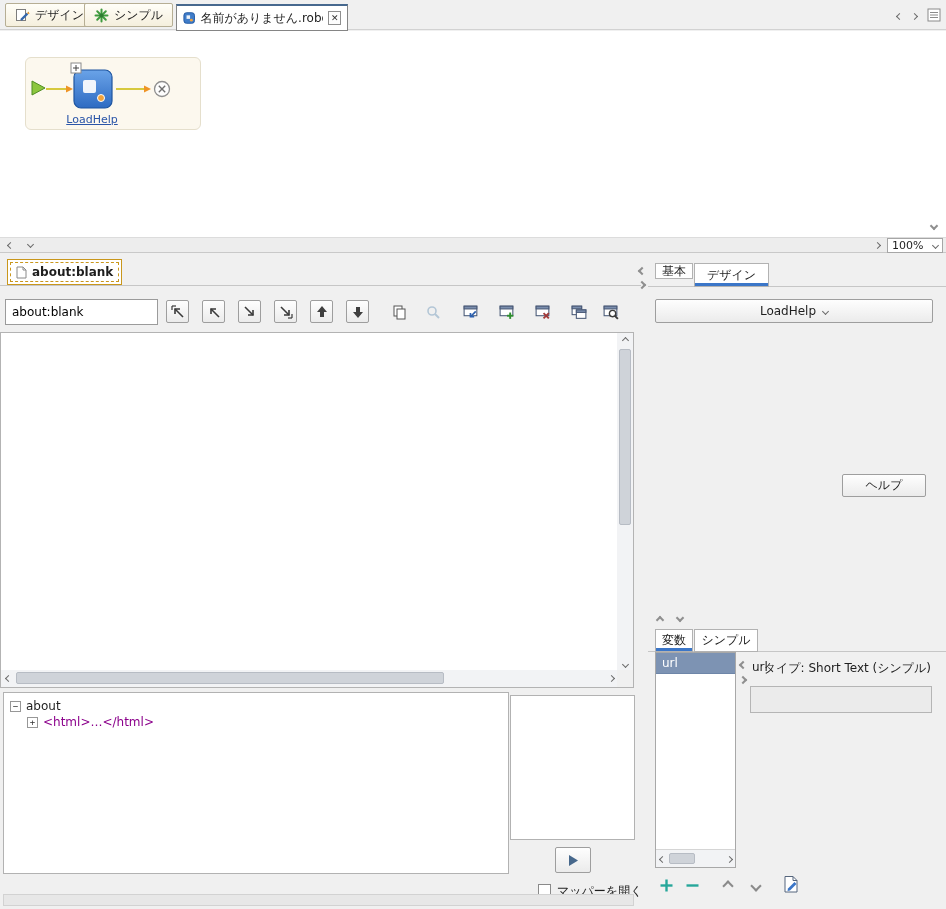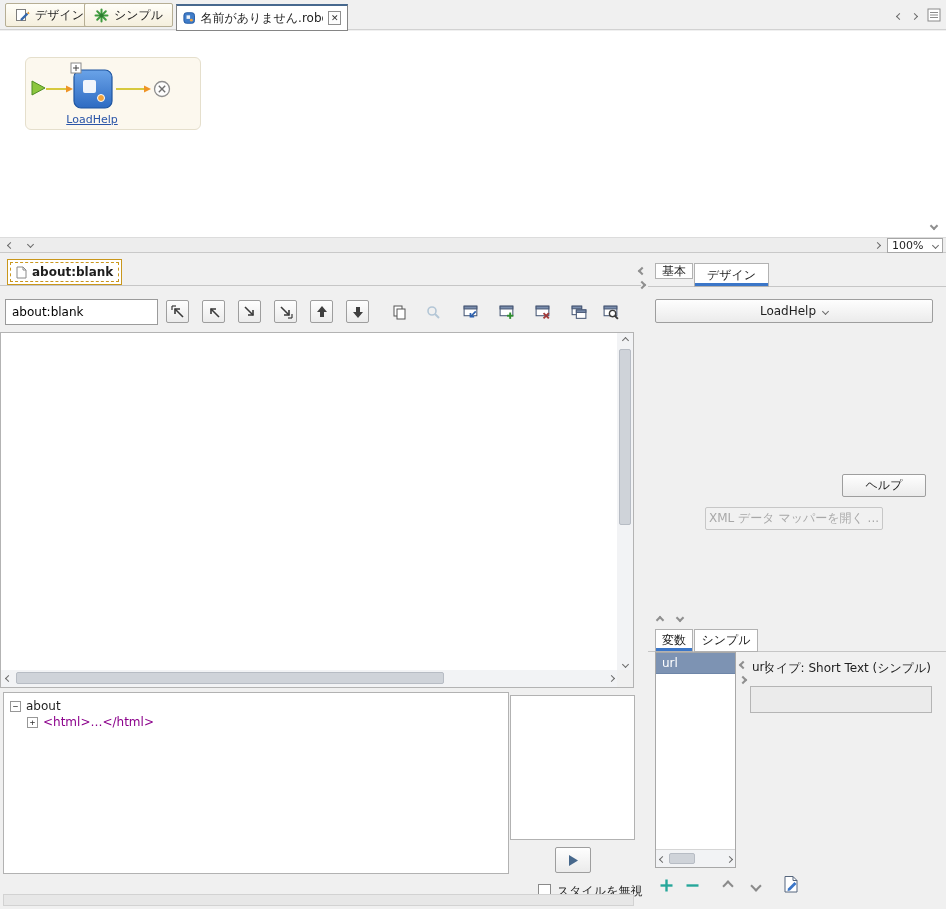--- a/index.html
+++ b/index.html
@@ -292,39 +292,38 @@
 
   <div class="preview"></div>
 
   <div class="btn abs" style="left:555px;top:847px;width:36px;height:26px;">
     <svg width="12" height="13" viewBox="0 0 12 13">
       <polygon points="2,1 11,6.5 2,12" fill="#47688c"></polygon>
     </svg>
   </div>
 
   <span class="checkbox abs" style="left:538px;top:884px;"></span>
-  <span class="abs" style="left:557px;top:883px;font-size:12px;">スタイルを無視</span>
+  <span class="abs" style="left:557px;top:883px;font-size:12px;">マッパーを開く</span>
 
   <div class="statusbar"></div>
 
   <span class="chev l lt abs" style="left:639px;top:268px;"></span>
   <span class="chev r lt abs" style="left:639px;top:282px;"></span>
 
   <div class="abs" style="left:648px;top:253px;width:298px;height:34px;border-bottom:1px solid #c6c6c6;"></div>
   <div class="tab abs" style="left:655px;top:263px;width:38px;height:16px;">基本</div>
   <div class="tab sel abs" style="left:694px;top:263px;width:75px;height:24px;">デザイン</div>
 
   <div class="btn abs" style="left:655px;top:299px;width:278px;height:24px;gap:7px;">
     <span>LoadHelp</span>
     <span class="chev d sm"></span>
   </div>
 
 
   <div class="btn abs" style="left:842px;top:474px;width:84px;height:23px;">ヘルプ</div>
-  <div class="btn disabled abs" style="left:705px;top:507px;width:178px;height:23px;">XML データ マッパーを開く ...</div>
 
   <span class="chev u lt abs" style="left:657px;top:617px;"></span>
   <span class="chev d lt abs" style="left:677px;top:615px;"></span>
 
   <div class="abs" style="left:648px;top:624px;width:298px;height:28px;border-bottom:1px solid #c6c6c6;"></div>
   <div class="tab sel abs" style="left:655px;top:629px;width:38px;height:23px;">変数</div>
   <div class="tab abs" style="left:694px;top:629px;width:64px;height:23px;">シンプル</div>
 
   <div class="abs" style="left:655px;top:652px;width:81px;height:216px;background:#fff;border:1px solid #a8a8a8;">
     <div class="varrow">url</div>

